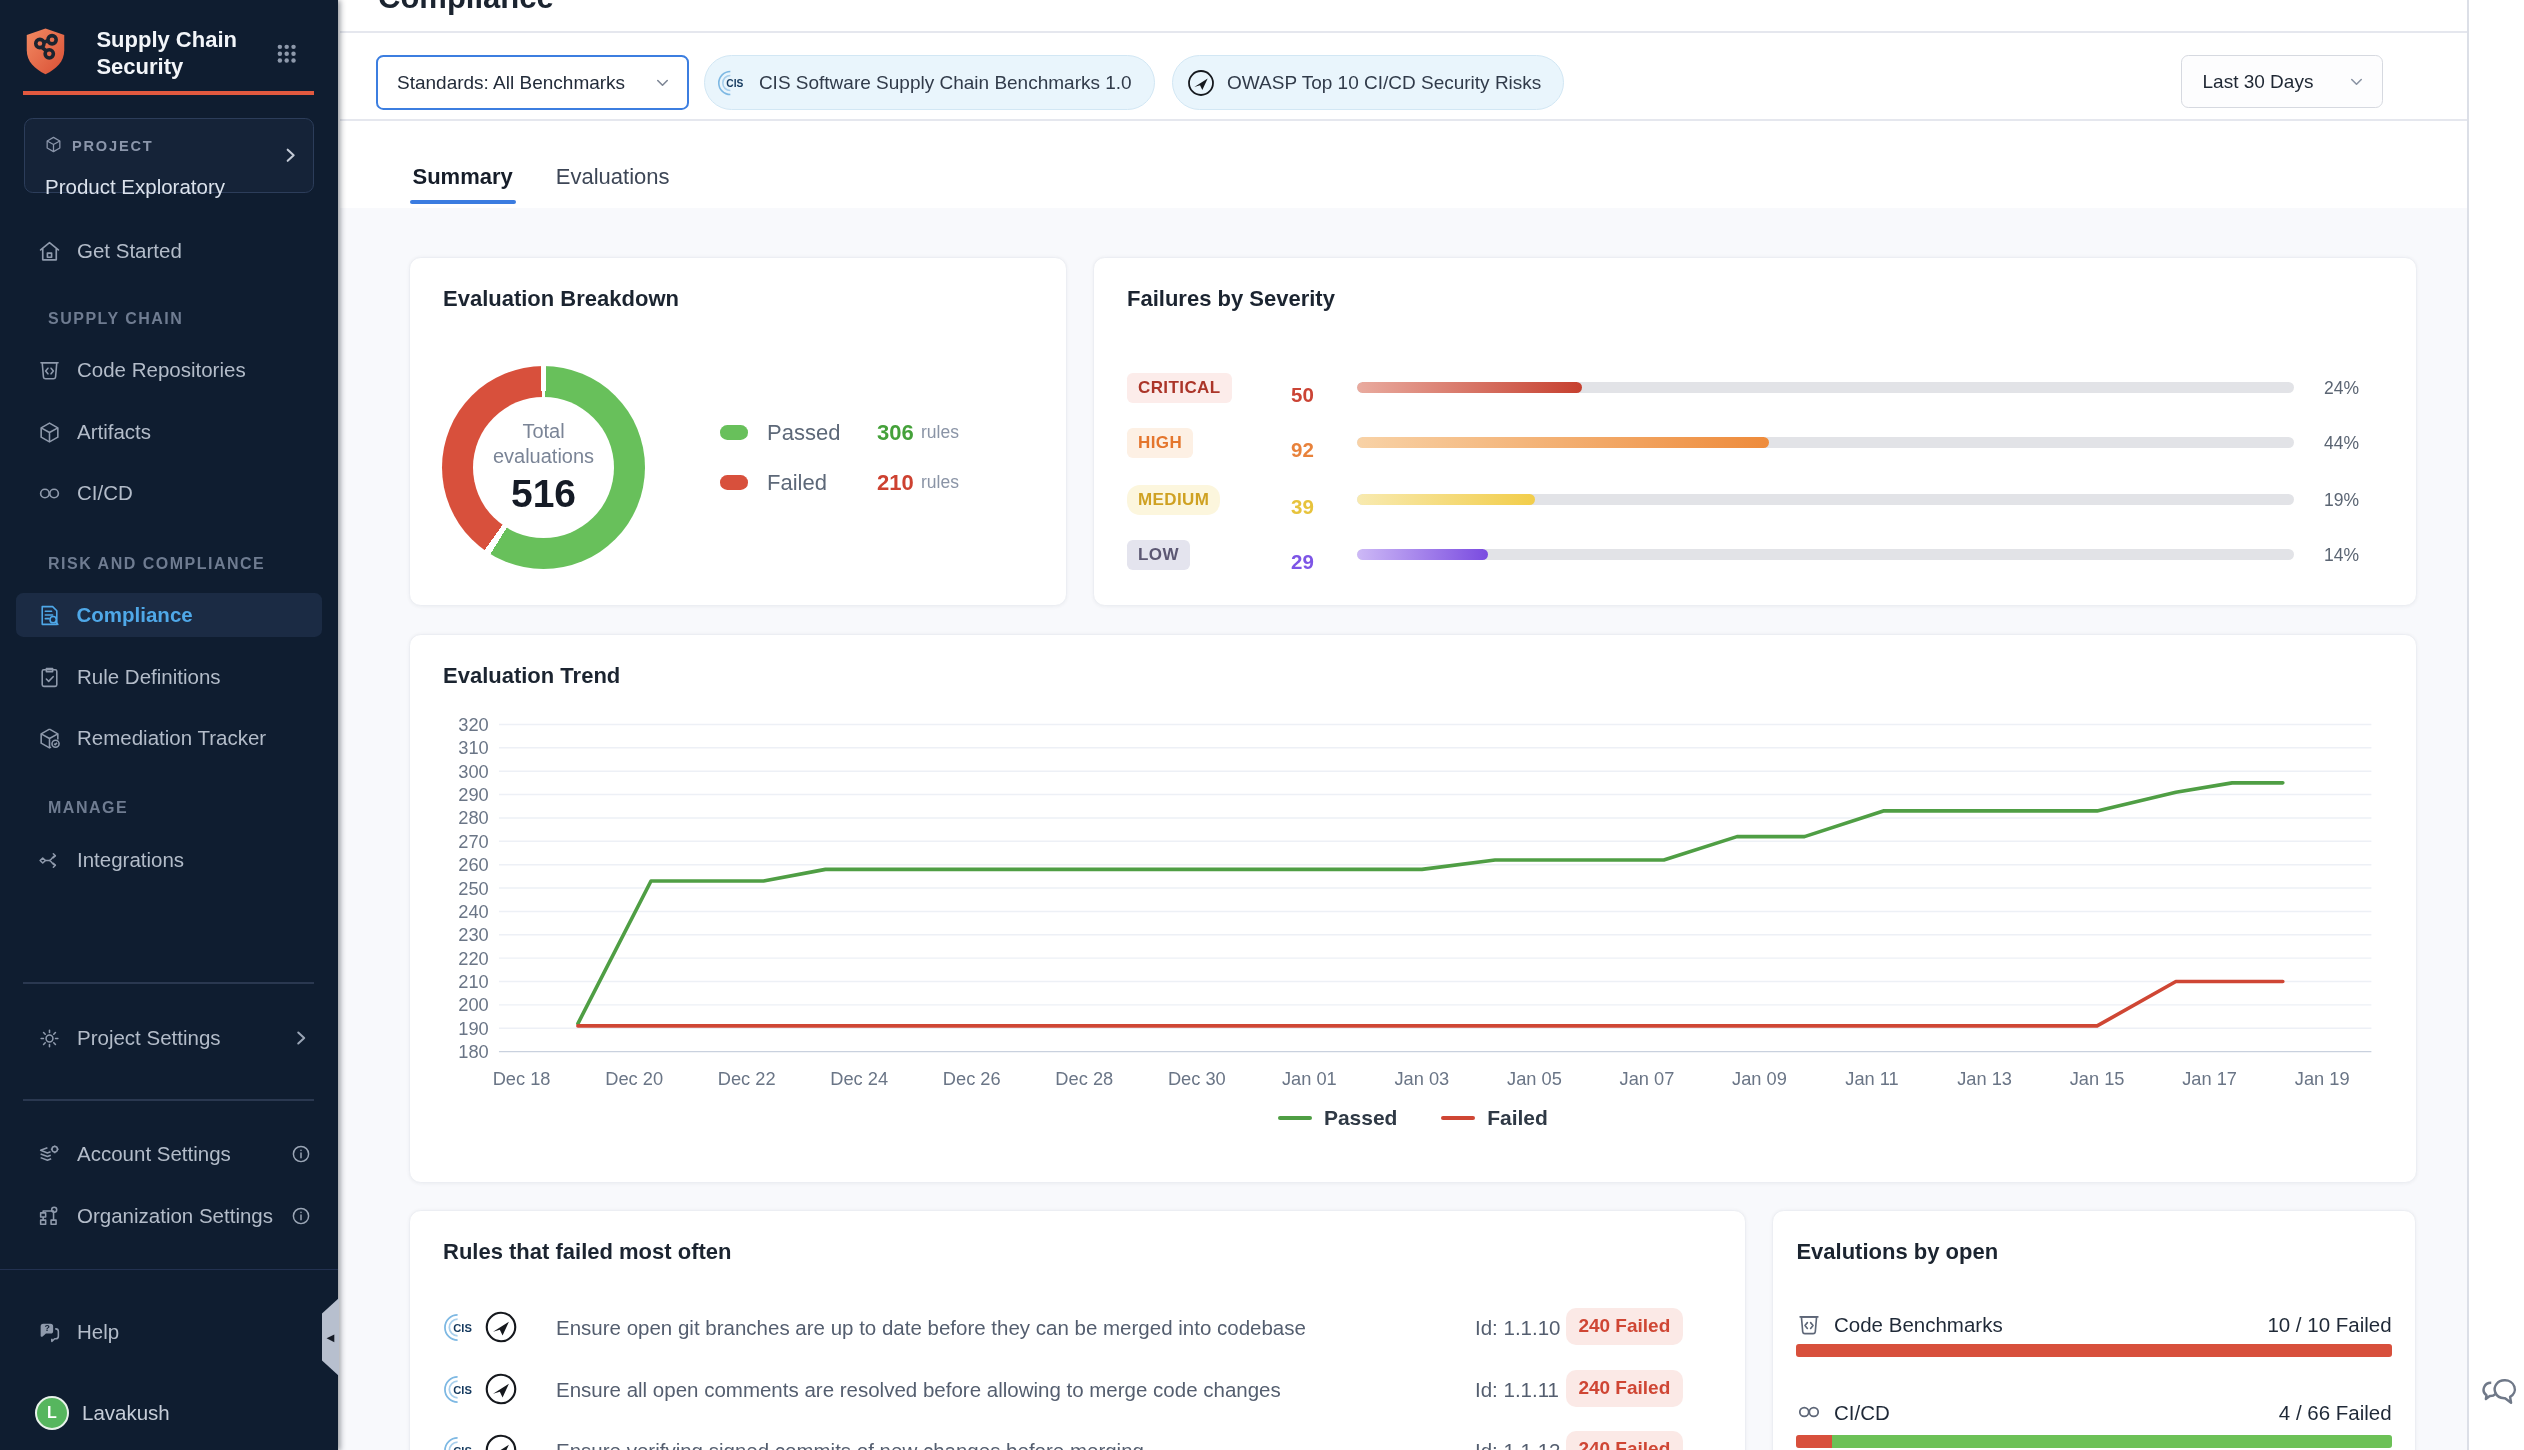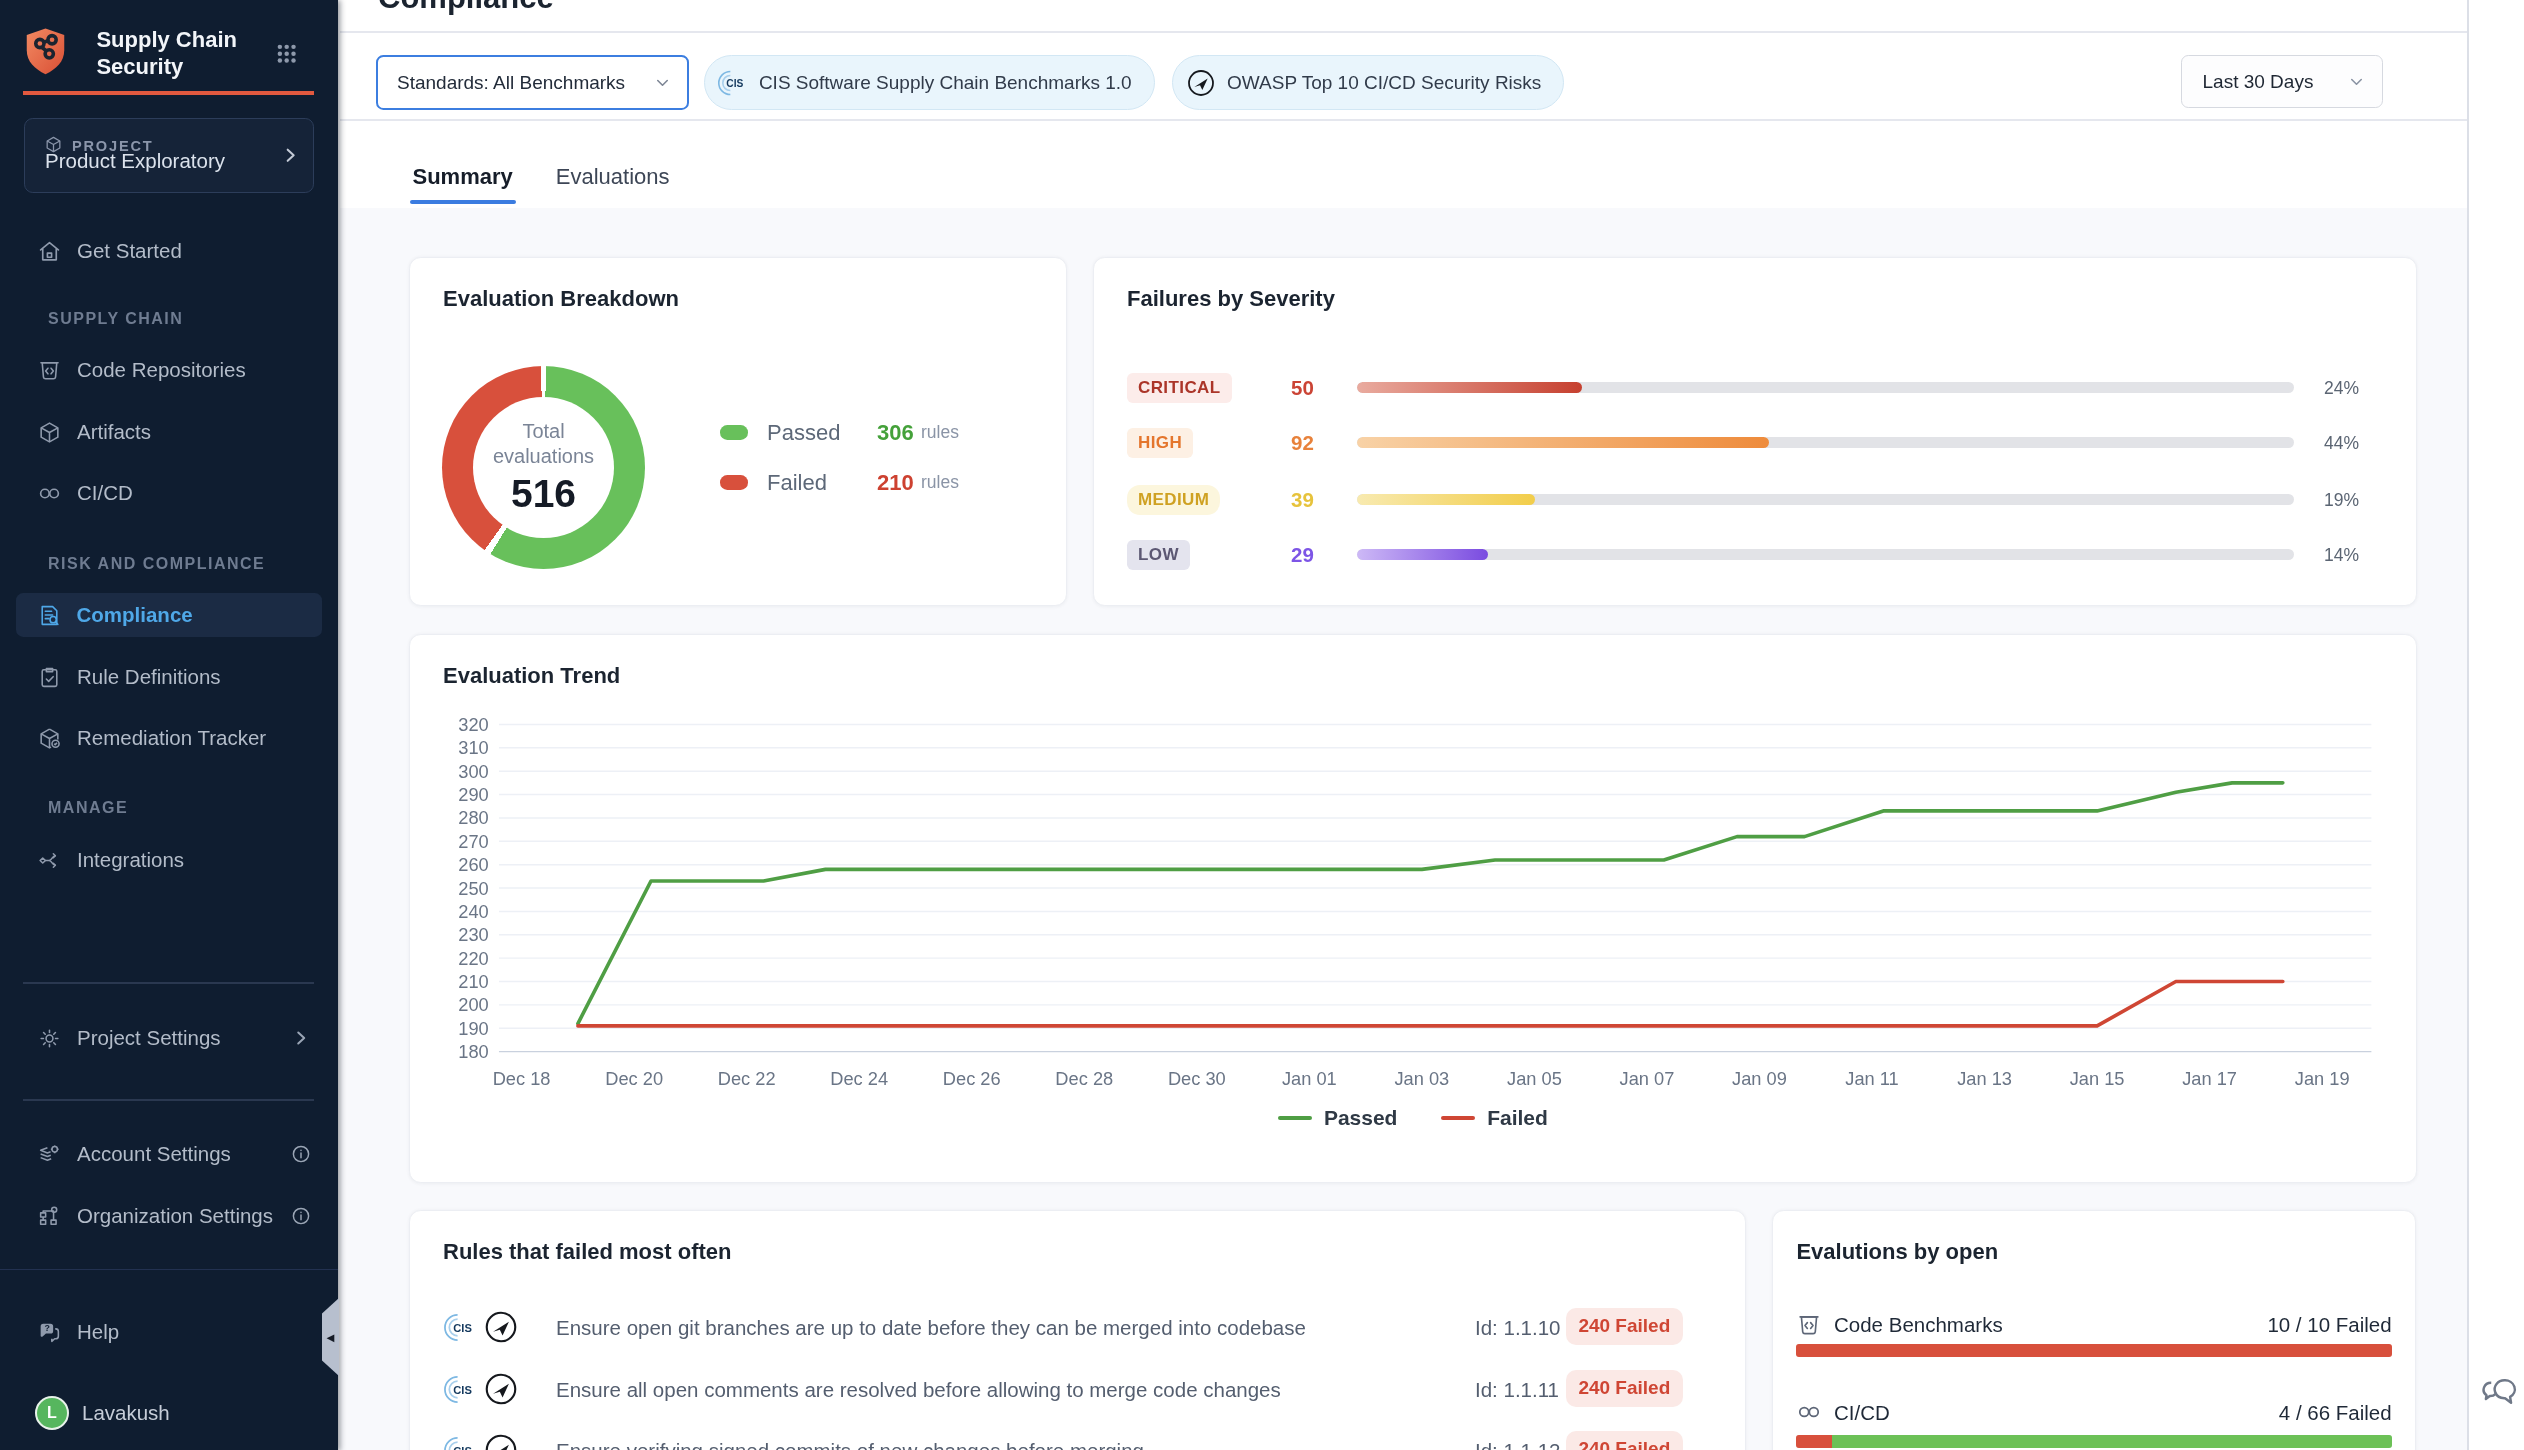--- a/index.html
+++ b/index.html
@@ -11,21 +11,21 @@
   
   .sidebar{position:absolute;left:0;top:0;width:338px;height:1451px;background:#0f1d30;box-shadow:1.5px 0 5.8px rgba(5,10,25,.45);z-index:5;}
   .logo-row{position:absolute;left:23.4px;top:26px;display:flex;align-items:flex-start;}
   .logo-shield{width:45px;height:50px;}
   .app-title{margin-left:28px;width:153px;font-size:22px;line-height:27px;font-weight:bold;color:#f2f5f9;}
   .grid-icon{position:absolute;left:275px;top:42px;width:23.4px;height:23.4px;color:#8e99ab;cursor:pointer;}
   .accent-bar{position:absolute;left:23.4px;top:91px;width:291px;height:3.7px;background:#e2593f;}
   .project-box{position:absolute;left:24px;top:118px;width:290px;height:75px;background:#152338;border:1.5px solid #2c3d5a;border-radius:8.8px;box-sizing:border-box;cursor:pointer;}
   .project-box .cube{position:absolute;left:19px;top:16px;width:19px;height:19px;color:#8b96ab;}
   .project-label{position:absolute;left:47px;top:19px;font-size:14.6px;letter-spacing:1.8px;font-weight:bold;color:#8b96ab;}
-  .project-name{position:absolute;left:20px;top:30px;font-size:20.5px;color:#dbe2ec;}
+  .project-name{position:absolute;left:20px;top:56px;font-size:20.5px;color:#dbe2ec;}
   .project-chev{position:absolute;right:13px;top:26px;width:20.5px;height:20.5px;color:#c3cad6;}
   .nav-item{position:absolute;left:0;right:0;height:44px;display:flex;align-items:center;padding-left:37px;gap:15px;color:#b3bcc9;font-size:20.5px;cursor:pointer;box-sizing:border-box;}
   .nav-item .nicon{width:25px;height:25px;color:#8f9aac;flex:0 0 25px;}
   .nav-item.active{left:16px;right:16px;padding-left:20.5px;background:#1b2b44;border-radius:7.3px;color:#4fa8e8;font-weight:bold;}
   .nav-item.active .nicon{color:#4fa8e8;}
   .nav-label{white-space:nowrap;}
   .section-label{position:absolute;left:48px;font-size:16px;letter-spacing:1.5px;font-weight:bold;color:#6f7c91;}
   .side-divider{position:absolute;left:23.4px;right:24px;height:1.5px;background:#2a3850;}
   .right-extra{margin-left:auto;margin-right:26px;width:22px;height:22px;color:#9aa5b5;}
   .side-footer{position:absolute;left:0;right:0;top:1269px;bottom:0;border-top:1.5px solid #223150;background:#0f1d30;}
@@ -63,21 +63,21 @@
   .donut-label{width:124px;text-align:center;font-size:20px;line-height:25px;color:#7a8496;}
   .donut-total{margin-top:2.9px;font-size:39px;font-weight:bold;color:#151b26;}
   .bd-legend-row{position:absolute;left:310px;height:29px;display:flex;align-items:center;}
   .bd-pill{width:28px;height:14.6px;border-radius:7.3px;}
   .bd-name{margin-left:19px;width:110px;font-size:22px;color:#5d6878;}
   .bd-count{font-size:22px;font-weight:bold;}
   .bd-unit{margin-left:7.3px;font-size:17.5px;color:#8a94a6;}
   
   .sev-row{position:absolute;left:0;right:0;height:35px;}
   .sev-badge{position:absolute;left:33px;top:2.9px;padding:5.1px 11px;border-radius:5.8px;font-size:17px;font-weight:bold;letter-spacing:0.4px;}
-  .sev-num{position:absolute;left:197px;top:6px;font-size:20.5px;font-weight:bold;}
+  .sev-num{position:absolute;left:197px;top:13px;font-size:20.5px;font-weight:bold;}
   .sev-track{position:absolute;left:263px;top:11.7px;width:937px;height:11.7px;border-radius:5.8px;background:#e2e3e7;overflow:hidden;}
   .sev-fill{position:absolute;left:0;top:0;bottom:0;border-radius:5.8px;}
   .sev-pct{position:absolute;left:1230px;top:8px;font-size:17.5px;color:#5b6573;}
   
   #trend-svg{position:absolute;left:33px;top:69px;}
   .trend-legend{position:absolute;left:0;right:0;top:471px;display:flex;justify-content:center;gap:44px;align-items:center;}
   .tl-item{display:flex;align-items:center;gap:11.7px;font-size:21px;font-weight:bold;color:#2f3945;}
   .tl-dash{width:34px;height:4.4px;border-radius:2.2px;}
   
   .rule-row{position:absolute;left:0;right:0;height:44px;cursor:pointer;}

